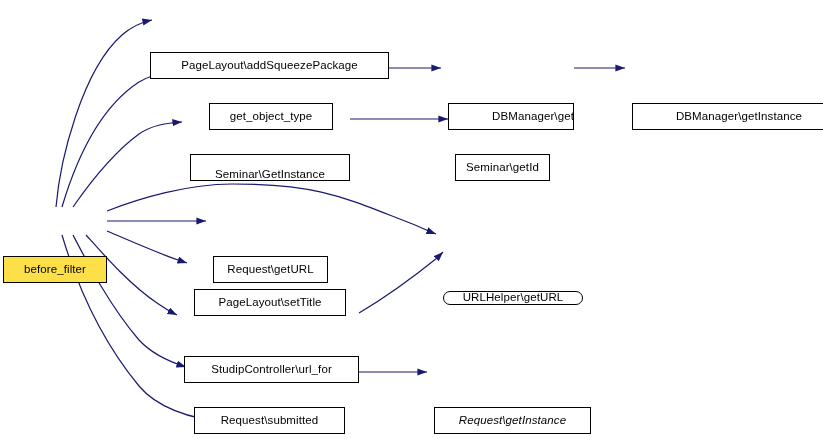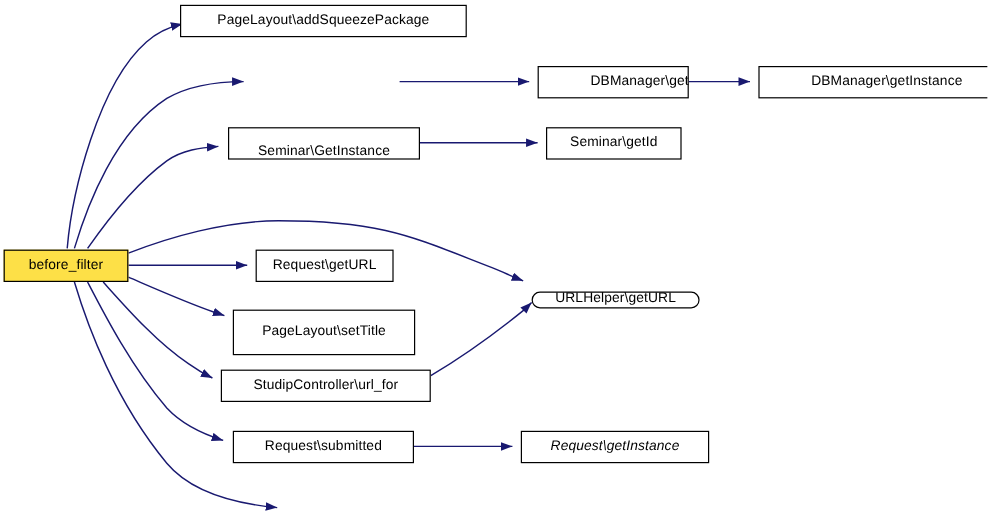--- a/index.html
+++ b/index.html
@@ -28,20 +28,21 @@
     border: 1px solid #000000;
     background: #ffffff;
     color: #000000;
     font-size: 11.5px;
     line-height: 1;
     display: flex;
     align-items: center;
     justify-content: center;
     white-space: nowrap;
     letter-spacing: 0.1px;
+    margin-top: 48px;
   }
   .node.current {
     background: #fde047;
   }
 </style>
 </head>
 <body>
 
 <div id="canvas">
   <svg id="edges" viewBox="0 0 823 443">
@@ -67,39 +68,42 @@
       <path d="M 574,68 L 625,68"></path>
     </g>
   </svg>
 
   <div class="node current" style="left:3px;top:208px;width:104px;height:27px;">
       <span>before_filter</span>
     </div>
   <div class="node" style="left:150px;top:4px;width:239px;height:27px;">
       <span>PageLayout\addSqueezePackage</span>
     </div>
+  <div class="node" style="left:209px;top:55px;width:124px;height:27px;">
+      <span>get_object_type</span>
+    </div>
   <div class="node" style="left:190px;top:106px;width:160px;height:27px;align-items:flex-end;">
       <span>Seminar\GetInstance</span>
     </div>
   <div class="node" style="left:213px;top:208px;width:115px;height:27px;">
       <span>Request\getURL</span>
     </div>
-  <div class="node" style="left:194px;top:258px;width:152px;height:38px;">
+  <div class="node" style="left:194px;top:241px;width:152px;height:27px;">
       <span>PageLayout\setTitle</span>
     </div>
   <div class="node" style="left:184px;top:308px;width:175px;height:27px;">
       <span>StudipController\url_for</span>
     </div>
   <div class="node" style="left:194px;top:359px;width:151px;height:27px;">
       <span>Request\submitted</span>
     </div>
   <div class="node" style="left:448px;top:55px;width:126px;height:27px;padding-left:44px;">
       <span>DBManager\get</span>
     </div>
-  <div class="node" style="left:455px;top:106px;width:113px;height:27px;">
+  <div class="node" style="left:455px;top:106px;width:95px;height:27px;">
       <span>Seminar\getId</span>
     </div>
   <div class="node" style="left:443px;top:243px;width:140px;height:14px;border-radius:13px;">
       <span>URLHelper\getURL</span>
     </div>
   <div class="node" style="left:434px;top:359px;width:157px;height:27px;font-style:italic;">
       <span>Request\getInstance</span>
     </div>
   <div class="node" style="left:632px;top:55px;width:214px;height:27px;">
       <span>DBManager\getInstance</span>

